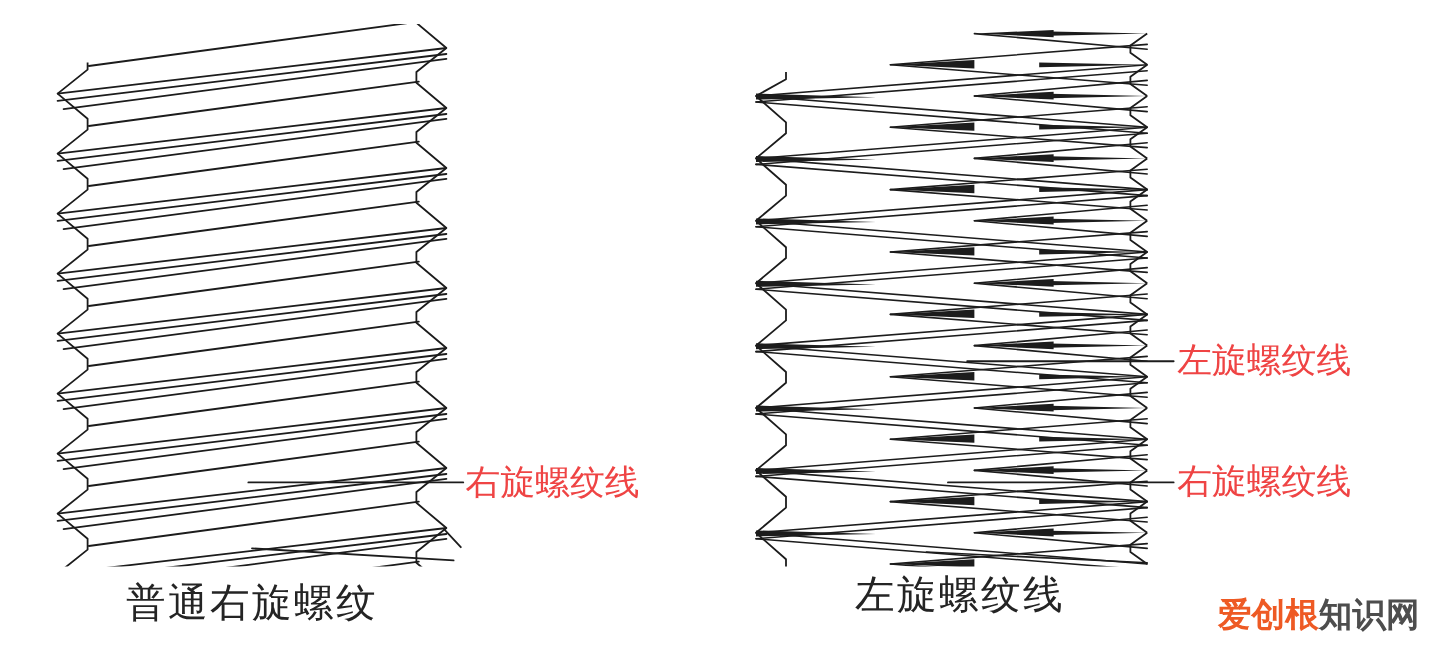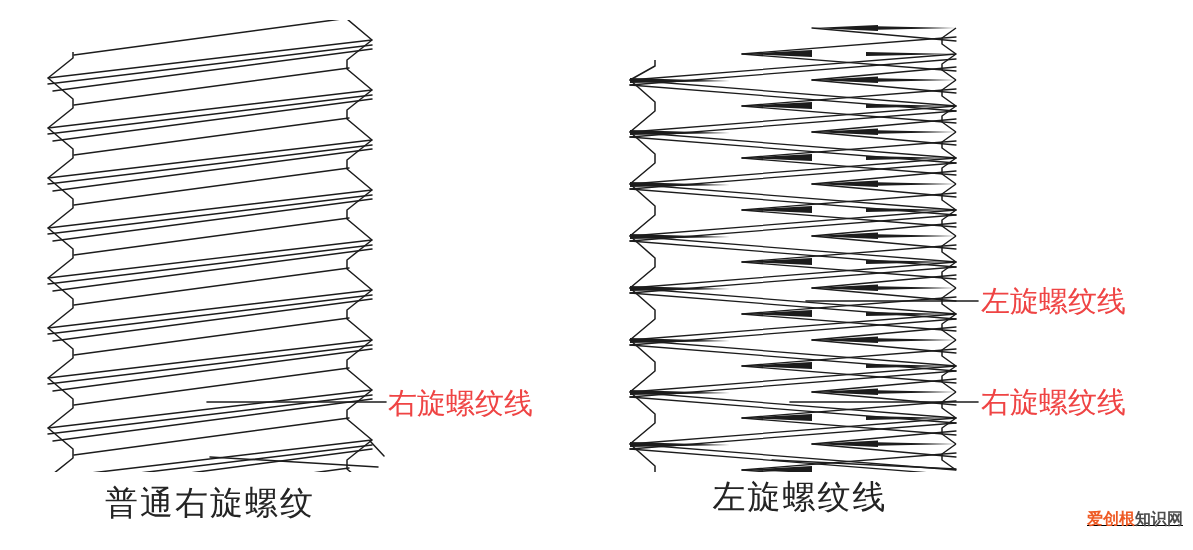--- a/index.html
+++ b/index.html
@@ -24,24 +24,23 @@
   #label-tang-lower{left:981px;top:388px;}
   .caption{
     position:absolute;
     font-family:"Liberation Serif","DejaVu Serif",serif;
     font-size:33px;line-height:1;color:#242424;letter-spacing:2px;
     text-align:center;white-space:nowrap;
   }
   #caption-ordinary{left:60px;width:300px;top:471px;margin-top:16px;}
   #caption-tang{left:655px;width:290px;top:481px;}
   #watermark{
-    position:absolute;right:10px;top:510px;
-    font-size:16px;line-height:1.1;font-weight:600;white-space:nowrap;
+    position:absolute;right:10px;top:498px;
+    font-size:28px;line-height:1.1;font-weight:600;white-space:nowrap;
     font-family:"Liberation Sans","DejaVu Sans",sans-serif;
-    text-decoration:underline;
   }
 </style>
 </head>
 <body>
 
 <div id="stage">
 
   <svg id="svg-ordinary" class="drawing" viewBox="0 0 345 452">
       <line x1="8" y1="58" x2="332" y2="20" stroke="#1c1c1c" stroke-width="1.5" stroke-linecap="round"></line>
       <line x1="8" y1="64" x2="332" y2="25" stroke="#1c1c1c" stroke-width="1.5" stroke-linecap="round"></line>

